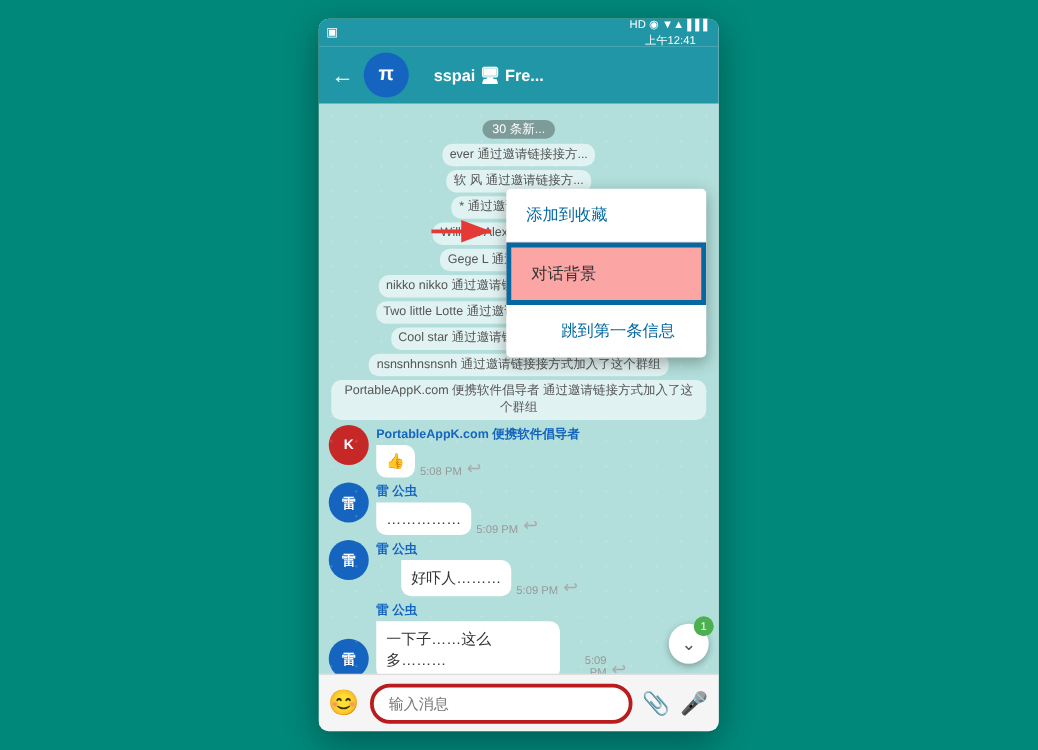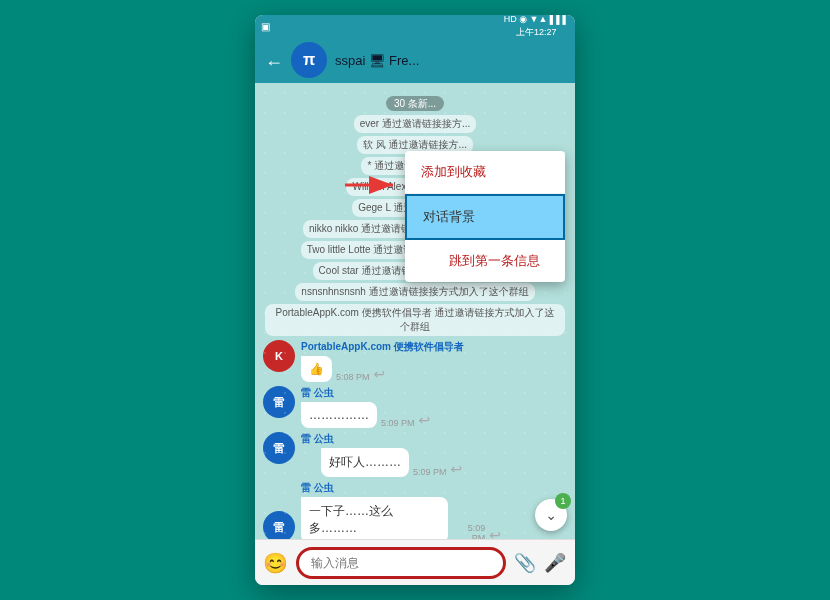--- a/index.html
+++ b/index.html
@@ -67,23 +67,24 @@
       align-items: center;
       justify-content: center;
       color: white;
       font-size: 16px;
       font-weight: bold;
     }
     .header-info {
       flex: 1;
     }
     .header-name {
-      color: #0f172a;
+      color: #ffffff;
       font-size: 13px;
-      font-weight: normal;
+      font-weight: bold;
+      margin-left: 12px;
     }
     .header-sub {
       color: rgba(255,255,255,0.8);
       font-size: 10px;
     }
     
     .chat-body {
       background: #b2dfdb;
       height: calc(570px - 22px - 46px - 46px);
       overflow: hidden;
@@ -239,46 +240,46 @@
       background: white;
       border-radius: 4px;
       box-shadow: 0 4px 12px rgba(0,0,0,0.3);
       z-index: 100;
       width: 160px;
       overflow: hidden;
     }
     .dropdown-item {
       padding: 12px 16px;
       font-size: 13px;
-      color: #b91c1c;
+      color: #0369a1;
       cursor: pointer;
       border-bottom: 1px solid #f0f0f0;
     }
     .dropdown-item:last-child {
       border-bottom: none;
       padding-left: 44px;
     }
     .dropdown-item.highlighted {
-      border: 2px solid #0369a1;
-      background: #7dd3fc;
+      border: 4px solid #0369a1;
+      background: #fca5a5;
       color: #333;
     }
   </style>
 </head>
 <body>
 
 <div class="phone-frame">
 
   <div class="status-bar">
     <div class="status-left">
       <span>▣</span>
     </div>
     <div class="status-right">
       <span>HD ◉ ▼▲ ▌▌▌</span>
-      <span>上午12:27</span>
+      <span>上午12:41</span>
     </div>
   </div>
 
   <div class="chat-header">
     <span class="back-arrow">←</span>
     <div class="header-avatar">π</div>
     <div class="header-info">
       <div class="header-name">sspai 🖥 Fre...</div>
     </div>
   </div>

